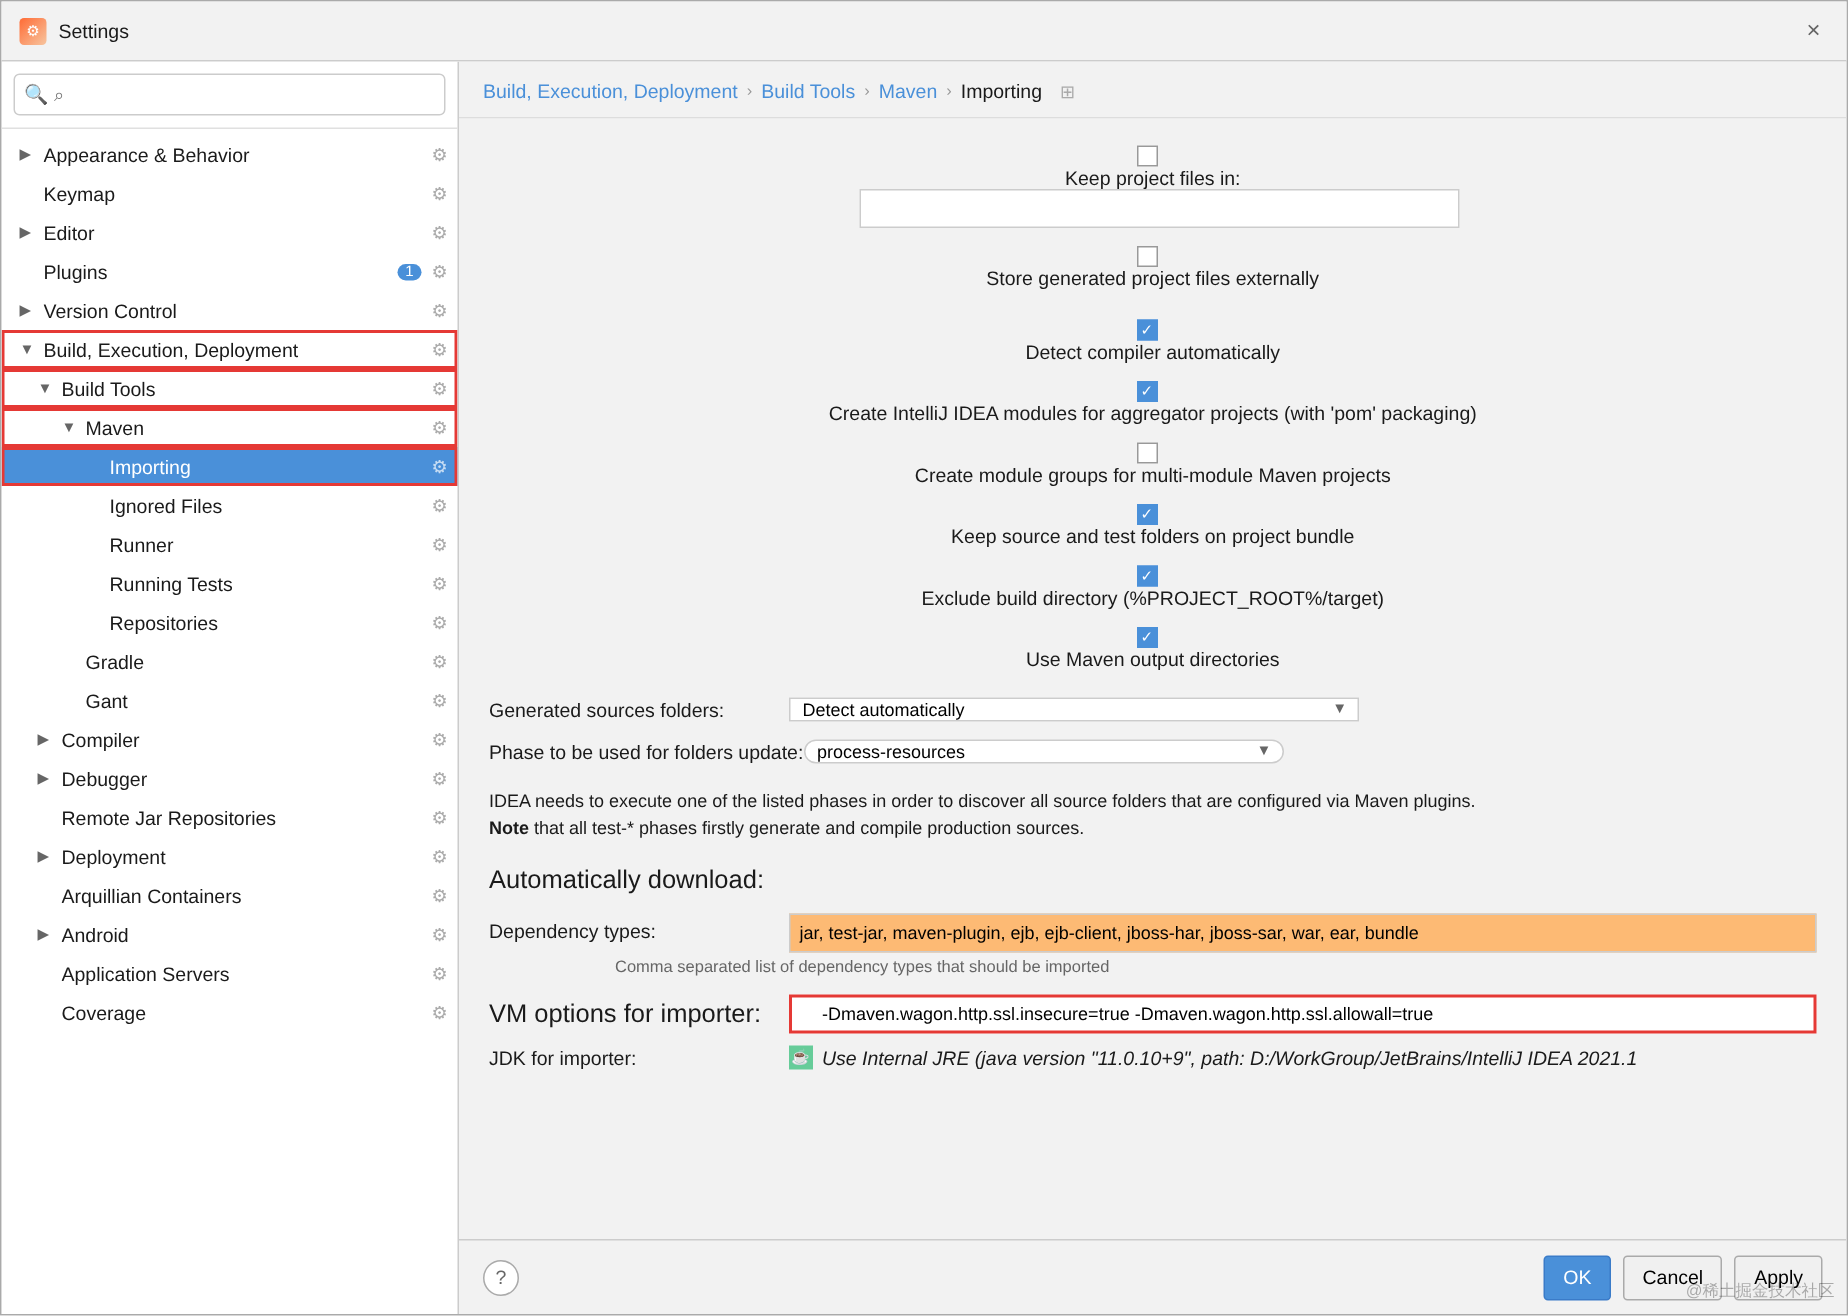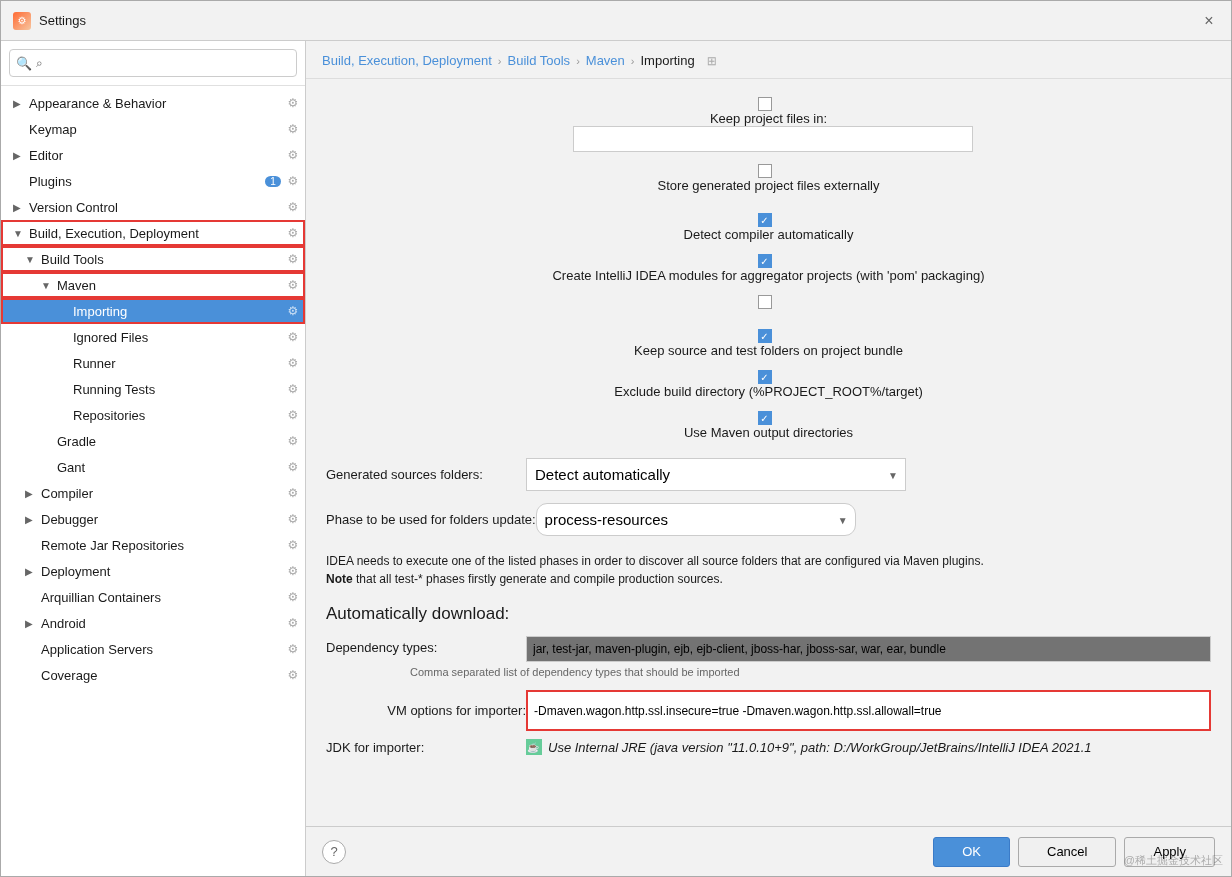--- a/index.html
+++ b/index.html
@@ -276,25 +276,25 @@
       margin-bottom: 12px;
     }
     
     .dropdown-label {
       min-width: 200px;
       font-size: 13px;
       color: #1a1a1a;
     }
     
     .dropdown-select {
-      height: 33px;
+      height: 16px;
       border: 1px solid #ccc;
       background: #fff;
       padding: 0 24px 0 8px;
-      font-size: 15px;
+      font-size: 12px;
       appearance: none;
       outline: none;
       min-width: 380px;
       cursor: pointer;
       position: relative;
     }
     
     .dropdown-wrapper {
       position: relative;
       display: inline-block;
@@ -354,51 +354,50 @@
     .dep-label {
       min-width: 200px;
       font-size: 13px;
       padding-top: 4px;
     }
     
     .dep-input {
       flex: 1;
       height: 26px;
       border: 1px solid #ccc;
-      background: #737373;
+      background: #fdba74;
       padding: 0 6px;
       font-size: 12px;
       outline: none;
     }
     
     .hint-text {
       font-size: 11px;
       color: #666;
       margin-left: 84px;
       margin-bottom: 12px;
     }
     
     .vm-row {
       display: flex;
       align-items: center;
       margin-bottom: 8px;
     }
     
     .vm-label {
       min-width: 200px;
-      font-size: 13px;
-      text-align: right;
+      font-size: 17px;
     }
     
     .vm-input {
       flex: 1;
-      height: 41px;
+      height: 26px;
       border: 2px solid #e53935;
       background: #fff;
-      padding: 0 6px;
+      padding: 0 20px;
       font-size: 12px;
       outline: none;
     }
     
     .jdk-row {
       display: flex;
       align-items: center;
       margin-bottom: 8px;
     }
     
@@ -453,21 +452,21 @@
     
     .bottom-right {
       margin-left: auto;
       display: flex;
       gap: 8px;
       align-items: center;
     }
     
     .btn {
       height: 30px;
-      padding: 0 28px;
+      padding: 0 12px;
       border-radius: 3px;
       font-size: 13px;
       cursor: pointer;
       border: 1px solid #aaa;
       background: #f0f0f0;
     }
     
     .btn-primary {
       background: #4a90d9;
       color: white;
@@ -695,20 +694,21 @@
           <span class="setting-label">Detect compiler automatically</span>
         </div>
 
         <div class="setting-row">
           <div class="checkbox checked">✓</div>
           <span class="setting-label">Create IntelliJ IDEA modules for aggregator projects (with 'pom' packaging)</span>
         </div>
 
         <div class="setting-row">
           <div class="checkbox"></div>
+          <span class="setting-label">Create module groups for multi-module Maven projects</span>
         </div>
 
         <div class="setting-row">
           <div class="checkbox checked">✓</div>
           <span class="setting-label">Keep source and test folders on project bundle</span>
         </div>
 
         <div class="setting-row">
           <div class="checkbox checked">✓</div>
           <span class="setting-label">Exclude build directory (%PROJECT_ROOT%/target)</span>

